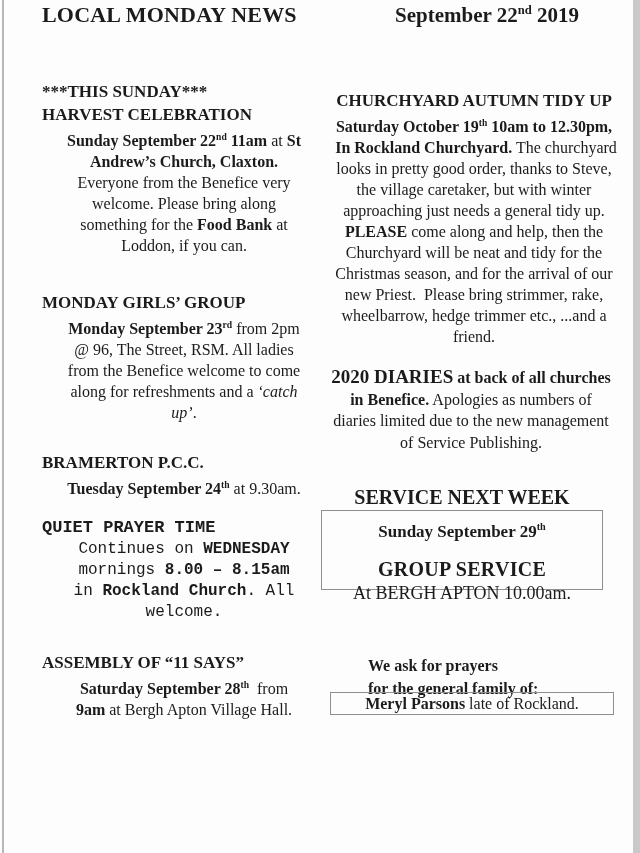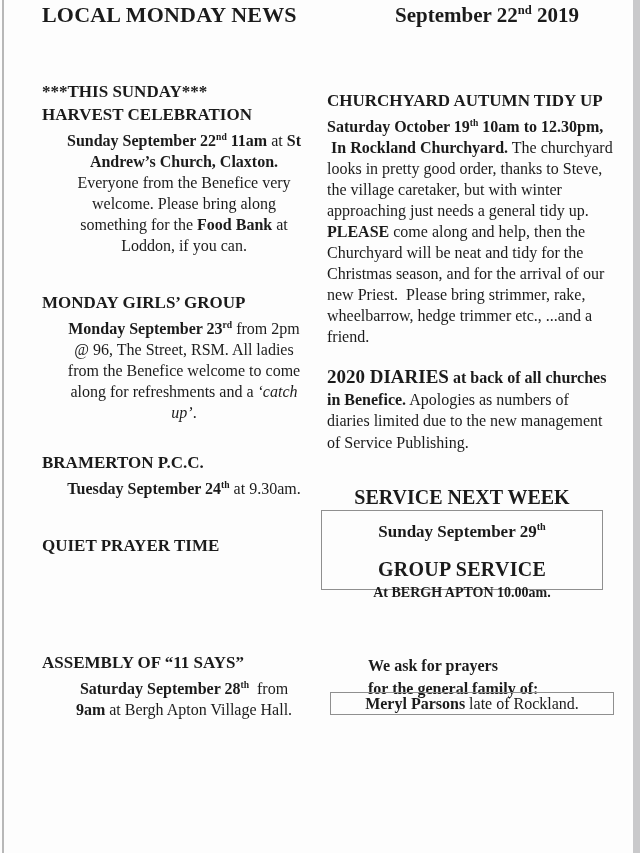--- a/index.html
+++ b/index.html
@@ -13,43 +13,43 @@
     background:var(--paper,#fdfdfd); color:var(--ink,#1b1b1b);
     overflow:hidden;
   }
   .edge-l { position:absolute; left:2px; top:0; width:2px; height:853px; background:var(--edge-l,#b8b8b8); }
   .edge-r { position:absolute; left:633px; top:0; width:7px; height:853px; background:var(--edge-r,#c9c9cb); }
 
   .title { position:absolute; left:42px; top:2px; font-size:22px; font-weight:700; white-space:nowrap; letter-spacing:.2px; }
   .date  { position:absolute; left:395px; top:3px; font-size:21px; font-weight:700; white-space:nowrap; }
 
   .sec  { position:absolute; left:42px; width:264px; }
-  .rsec { position:absolute; left:327px; }
+  .rsec { position:absolute; left:327px;text-align:center; }
 
   .h   { font-weight:700; font-size:17px; line-height:23px; white-space:nowrap; }
   .par { font-size:16px; line-height:21px; }
   .indent { margin-left:22px; width:240px;text-align:center; }
 
   .s1 { top:80px; }
   .s2 { top:291px; }
   .s3 { top:451px; }
-  .s4 { top:534px; }
+  .s4 { top:516px;font-family:Liberation Mono, monospace; }
   .s5 { top:651px; }
 
   .r1 { top:89px;  width:294px; }
   .r2 { top:366px; width:288px; }
   .r2 .par { line-height:21.5px; }
 
   .snw { position:absolute; left:321px; top:485px; width:282px; text-align:center;
          font-weight:700; font-size:20px; line-height:24px; white-space:nowrap; }
   .service-box { position:absolute; left:321px; top:510px; width:282px; height:80px;
          border:1px solid var(--line,#8f8f8f); text-align:center; }
   .sb1 { margin-top:4px;  font-size:17px; font-weight:700; line-height:24px; }
   .sb2 { margin-top:13px; font-size:20px; font-weight:700; line-height:24px; letter-spacing:.3px; }
-  .sb3 { font-size:14px; font-weight:700; line-height:24px; }
+  .sb3 { font-size:18px; font-weight:400; line-height:24px; }
 
   .prayers { position:absolute; left:368px; top:654px; font-size:16px; font-weight:700; line-height:23px; }
   .meryl-box { position:absolute; left:319px; top:692px; width:284px; height:23px;
          border:1px solid var(--line,#8f8f8f); text-align:center; font-size:16px; line-height:21px;margin-left:11px; }
 
   .b   { font-weight:700; }
   .i   { font-style:italic; }
   .sup { vertical-align:super; font-size:0.6em; }
   .lg  { font-size:19px; }
 </style>
@@ -74,20 +74,21 @@
     <div class="par indent"><span class="b">Monday September 23</span><span class="b sup">rd</span><span> from 2pm @ 96, The Street, RSM. All ladies from the Benefice welcome to come along for refreshments and a </span><span class="i">‘catch up’</span><span>.</span></div>
   </section>
 
   <section class="sec s3">
     <div class="h">BRAMERTON P.C.C.</div>
     <div class="par indent"><span class="b">Tuesday September 24</span><span class="b sup">th</span><span> at 9.30am.</span></div>
   </section>
 
   <section class="sec s4">
     <div class="h">QUIET PRAYER TIME</div>
+    <div class="par indent"><span>Continues on </span><span class="b">WEDNESDAY</span><span> mornings </span><span class="b">8.00 – 8.15am</span><span> in </span><span class="b">Rockland Church</span><span>. All welcome.</span></div>
   </section>
 
   <section class="sec s5">
     <div class="h">ASSEMBLY OF “11 SAYS”</div>
     <div class="par indent"><span class="b">Saturday September 28</span><span class="b sup">th</span><span>&nbsp; from </span><span class="b">9am</span><span> at Bergh Apton Village Hall.</span></div>
   </section>
 
   <section class="rsec r1">
     <div class="h">CHURCHYARD AUTUMN TIDY UP</div>
     <div class="par"><span class="b">Saturday October 19</span><span class="b sup">th</span><span class="b"> 10am to 12.30pm,</span><br><span class="b">&nbsp;In Rockland Churchyard.</span><span> The churchyard looks in pretty good order, thanks to Steve, the village caretaker, but with winter approaching just needs a general tidy up. </span><span class="b">PLEASE</span><span> come along and help, then the Churchyard will be neat and tidy for the Christmas season, and for the arrival of our new Priest.&nbsp; Please bring strimmer, rake, wheelbarrow, hedge trimmer etc., ...and a friend.</span></div>

